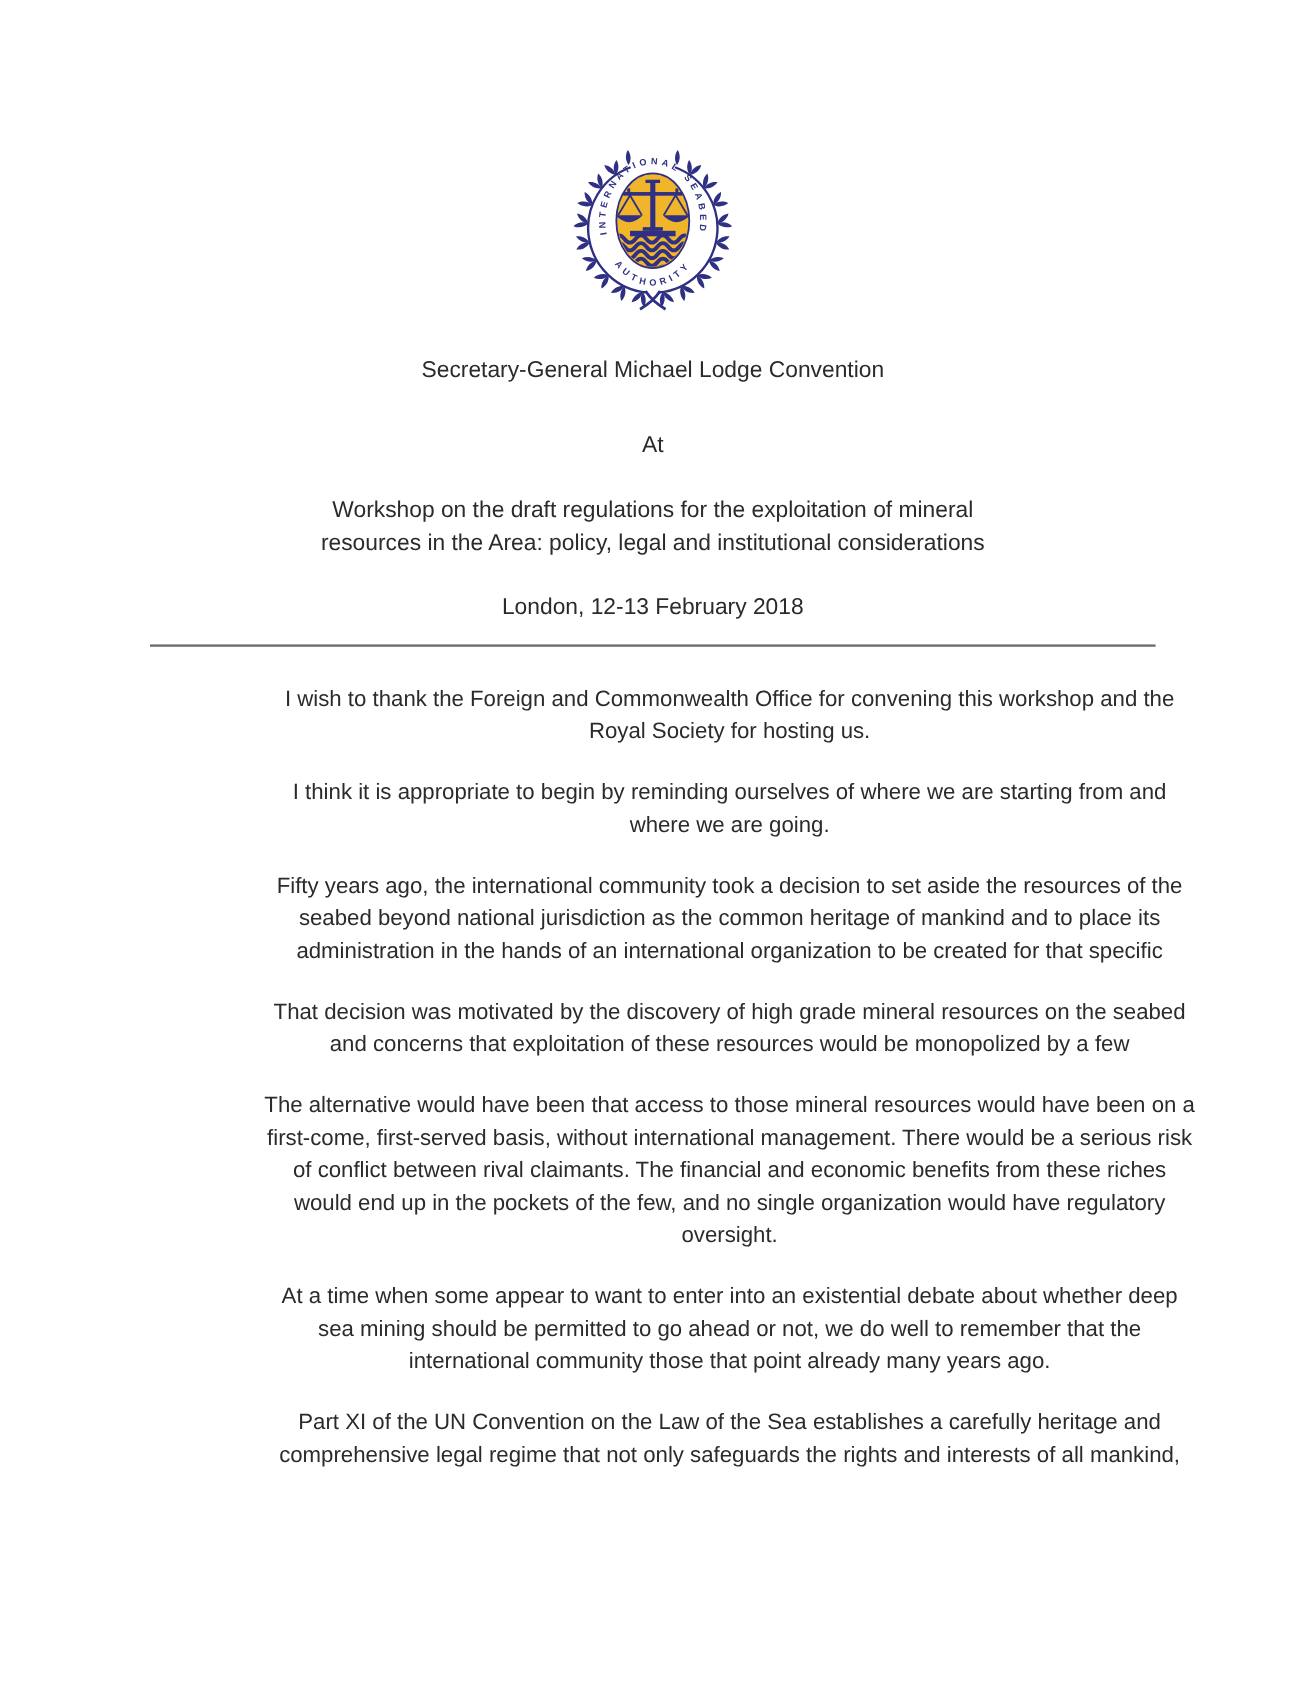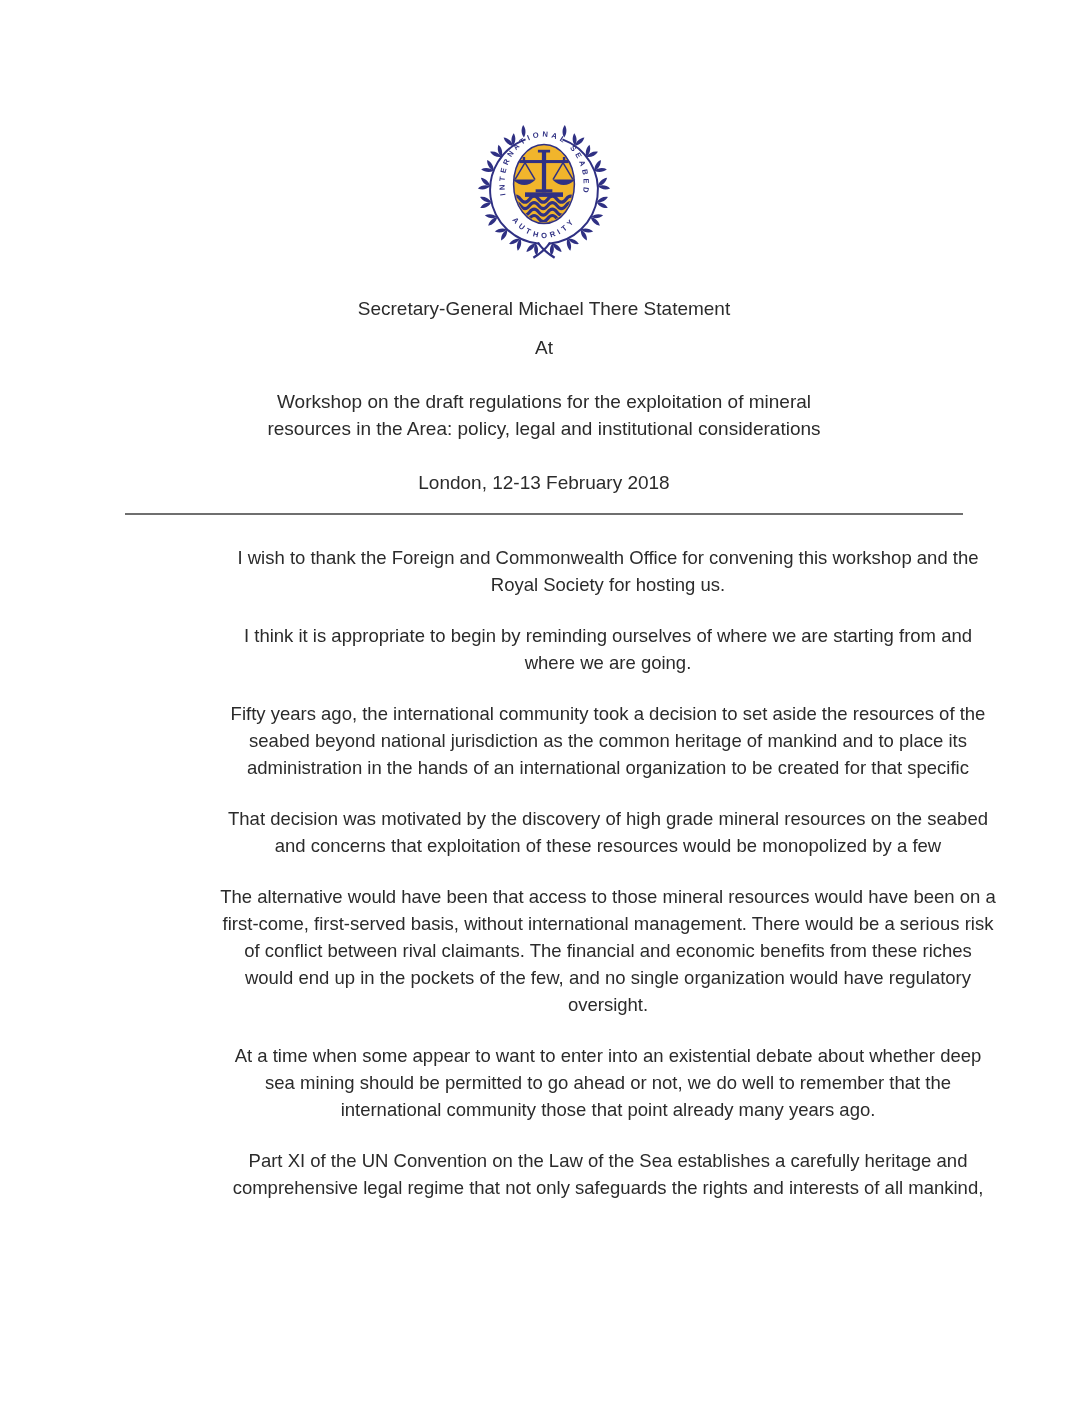--- a/index.html
+++ b/index.html
@@ -6,21 +6,21 @@
   .page {
     width:1088px; height:1408px; margin:0 auto; background:#ffffff;
     font-family:"Liberation Sans","DejaVu Sans",sans-serif;
     color:#2b2b2b; box-sizing:border-box; padding-top:117px;
     overflow:hidden; position:relative;
   }
   .logo-wrap { text-align:center; }
   .logo-wrap svg { display:block; margin:0 auto; }
   .header { text-align:center; font-size:19px; }
   .title { margin-top:22px; line-height:27px; }
-  .at { margin-top:12px; line-height:27px; }
+  .at { margin-top:36px; line-height:27px; }
   .event { margin-top:27px; }
   .event div { line-height:27px; }
   .loc-date { margin-top:27px; line-height:27px; }
   .rule {
     border:none; border-top:2px solid #6f6f6f;
     width:838px; margin:17px 0 0 125px; height:0;
   }
   .body-text { margin:29px 0 0 128px; font-size:18.5px;text-align:center; }
   .para { margin:0 0 24px 0; line-height:27px; }
   .line { display:block; white-space:pre; }
@@ -116,21 +116,21 @@
       <text class="arc-text" text-anchor="middle" fill="var(--navy)" letter-spacing="4.2">
         <textPath href="#arcTop" startOffset="50%">INTERNATIONAL SEABED</textPath>
       </text>
       <text class="arc-text" text-anchor="middle" fill="var(--navy)" letter-spacing="4.6">
         <textPath href="#arcBottom" startOffset="50%">AUTHORITY</textPath>
       </text>
     </svg>
   </div>
 
   <div class="header">
-    <div class="title">Secretary-General Michael There Statement</div>
+    <div class="title">Secretary-General Michael Lodge Convention</div>
     <div class="at">At</div>
     <div class="event">
       <div>Workshop on the draft regulations for the exploitation of mineral</div>
       <div>resources in the Area: policy, legal and institutional considerations</div>
     </div>
     <div class="loc-date">London, 12-13 February 2018</div>
   </div>
 
   <hr class="rule">
 

